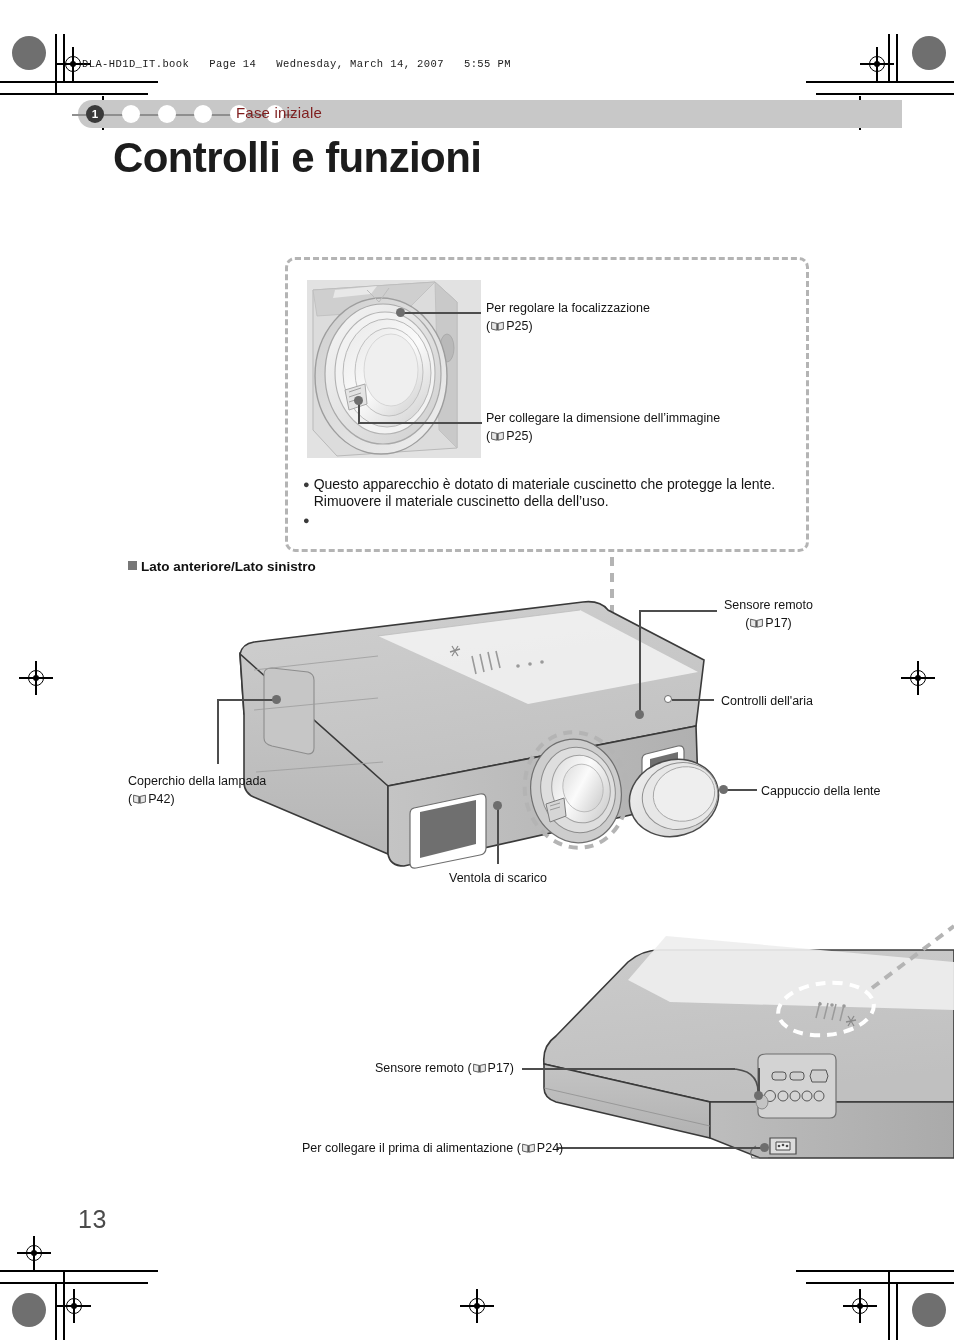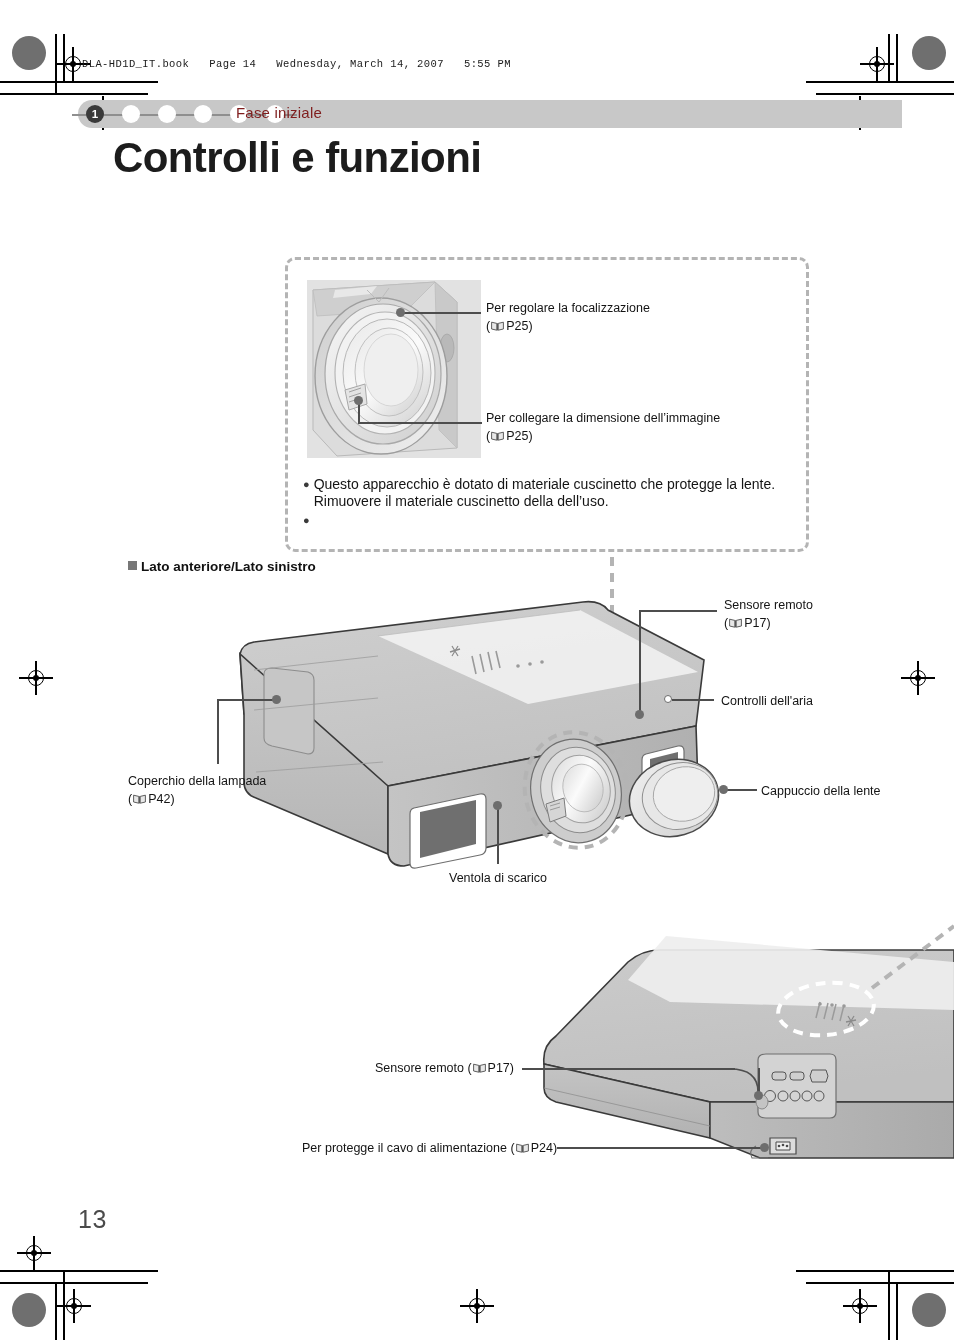--- a/index.html
+++ b/index.html
@@ -373,21 +373,21 @@
     <ellipse cx="272" cy="76" rx="62" ry="20" transform="rotate(-8 272 76)" fill="none" stroke="#ffffff" stroke-width="0"></ellipse>
 
     <ellipse cx="446" cy="212" rx="45" ry="38" transform="rotate(-16 446 212)" fill="url(#capG)" stroke="#4a4a4a" stroke-width="1.5"></ellipse>
     <ellipse cx="452" cy="210" rx="38" ry="33" transform="rotate(-16 452 210)" fill="#e7e7e7" stroke="#8f8f8f" stroke-width="1"></ellipse>
     <ellipse cx="456" cy="208" rx="31" ry="27" transform="rotate(-16 456 208)" fill="#eeeeee" stroke="#a6a6a6" stroke-width="0.9"></ellipse>
   </svg>
 
   <div class="leader leadV" style="left:639px;top:603px;height:104px;"></div>
   <div class="leader leadH" style="left:639px;top:602px;width:78px;"></div>
   <div class="nub" style="left:635px;top:702px;"></div>
-  <div class="callout" style="left:724px;top:588px;">
+  <div class="callout" style="left:724px;top:588px;text-align:center;">
     <div>Sensore remoto</div>
     <div>(<span class="bookicon"><svg width="13" height="10" viewBox="0 0 13 10">
             <path d="M0.6 1.2 L5.8 2.4 L5.8 9.2 L0.6 8 Z" fill="#e8e8e8" stroke="#4d4d4d" stroke-width="0.9"></path>
             <path d="M12.4 1.2 L7.2 2.4 L7.2 9.2 L12.4 8 Z" fill="#e8e8e8" stroke="#4d4d4d" stroke-width="0.9"></path>
             <path d="M6.5 2.3 L6.5 9.4" stroke="#4d4d4d" stroke-width="0.9"></path>
           </svg></span><span>P17</span>)</div>
   </div>
 
   <div class="leader leadH" style="left:672px;top:691px;width:42px;"></div>
   <div class="nub hollow" style="left:664px;top:687px;"></div>
@@ -482,21 +482,21 @@
     <span>Sensore remoto (</span><span class="bookicon"><svg width="13" height="10" viewBox="0 0 13 10">
           <path d="M0.6 1.2 L5.8 2.4 L5.8 9.2 L0.6 8 Z" fill="#e8e8e8" stroke="#4d4d4d" stroke-width="0.9"></path>
           <path d="M12.4 1.2 L7.2 2.4 L7.2 9.2 L12.4 8 Z" fill="#e8e8e8" stroke="#4d4d4d" stroke-width="0.9"></path>
           <path d="M6.5 2.3 L6.5 9.4" stroke="#4d4d4d" stroke-width="0.9"></path>
         </svg></span><span>P17</span><span>)</span>
   </div>
 
   <div class="leader leadH" style="left:557px;top:1139px;width:207px;"></div>
   <div class="nub" style="left:760px;top:1135px;"></div>
   <div class="callout" style="left:302px;top:1131px;">
-    <span>Per protegge il cavo di alimentazione (</span><span class="bookicon"><svg width="13" height="10" viewBox="0 0 13 10">
+    <span>Per collegare il prima di alimentazione (</span><span class="bookicon"><svg width="13" height="10" viewBox="0 0 13 10">
           <path d="M0.6 1.2 L5.8 2.4 L5.8 9.2 L0.6 8 Z" fill="#e8e8e8" stroke="#4d4d4d" stroke-width="0.9"></path>
           <path d="M12.4 1.2 L7.2 2.4 L7.2 9.2 L12.4 8 Z" fill="#e8e8e8" stroke="#4d4d4d" stroke-width="0.9"></path>
           <path d="M6.5 2.3 L6.5 9.4" stroke="#4d4d4d" stroke-width="0.9"></path>
         </svg></span><span>P24</span><span>)</span>
   </div>
 
   <div class="pagenum">13</div>
 
 </div>
 

